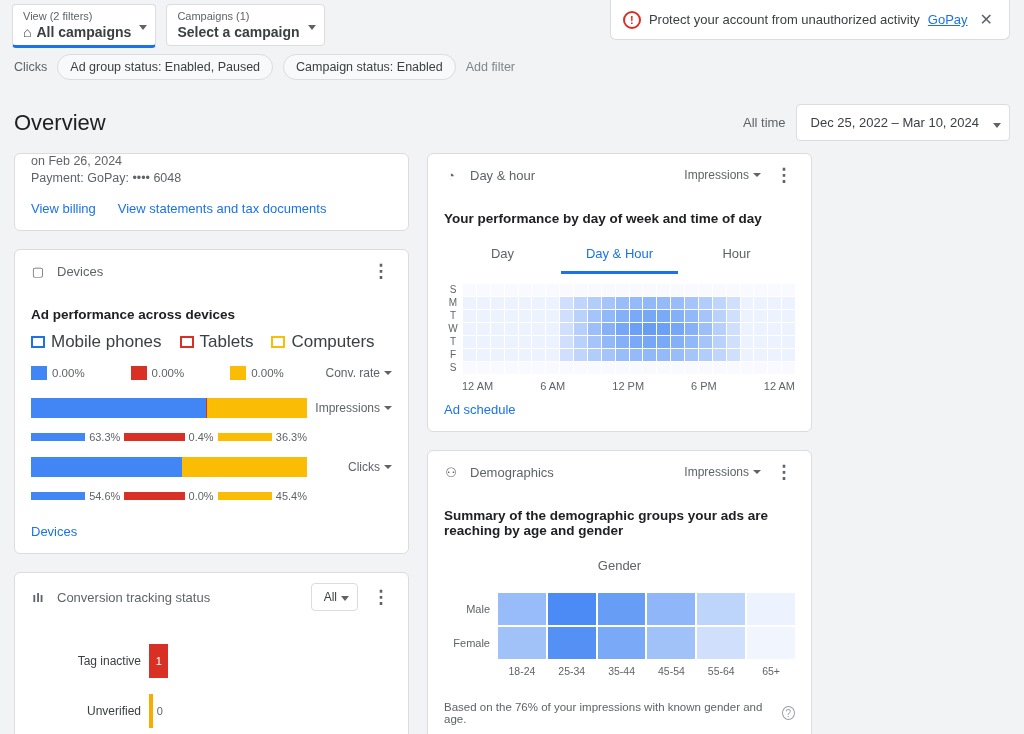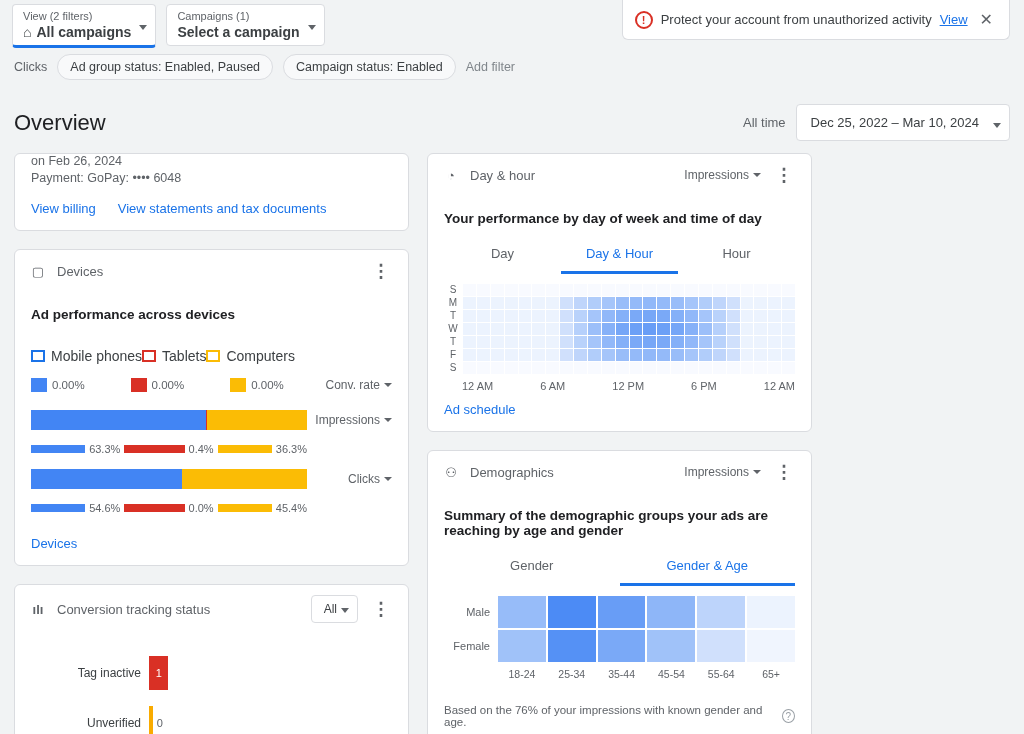--- a/index.html
+++ b/index.html
@@ -23,21 +23,21 @@
   .cols{display:flex;gap:18px;padding:0 14px}
   .colL{flex:0 0 395px}
   .colR{flex:0 0 385px}
   .card{background:#fff;border:1px solid #dadce0;border-radius:6px;margin-bottom:18px;overflow:hidden}
   .chead{display:flex;align-items:center;padding:10px 14px;gap:10px;border-bottom:1px solid transparent;color:#5f6368;font-size:13px}
   .chead .ico{width:18px;display:flex;justify-content:center}
   .chead .sp{flex:1}
   .chead .menu{font-size:18px;font-weight:bold;cursor:pointer;padding:0 4px;color:#5f6368}
   .cbody{padding:8px 16px 14px}
   .lnk{color:#1a73e8;font-size:13px;cursor:pointer}
-  .devlegend{display:flex;align-items:center;margin:26px 0 14px;font-size:14px;color:#3c4043}
+  .devlegend{display:flex;gap:18px;align-items:center;margin:10px 0 14px;font-size:17px;color:#3c4043}
   .devlegend span{display:flex;align-items:center;gap:6px}
   .sq{width:14px;height:12px;border:2px solid}
   .phone{border-color:#1a73e8}
   .tab{border-color:#d93025}
   .comp{border-color:#fbbc05}
   .metricrow{display:flex;align-items:center;margin-bottom:10px}
   .bars{flex:1;display:flex;height:20px}
   .lbls{display:flex;flex:1;font-size:11px;color:#5f6368;margin-top:3px;gap:4px}
   .lbls span{display:flex;align-items:center;gap:4px;flex:1}
   .dot{width:8px;height:8px;display:inline-block}
@@ -72,21 +72,21 @@
     <div class="tri"></div>
   </div>
   <div class="selbox">
     <div class="s1">Campaigns (1)</div>
     <div class="s2">Select a campaign</div>
     <div class="tri"></div>
   </div>
   <div class="alert">
     <span class="warn">!</span>
     <span>Protect your account from unauthorized activity</span>
-    <a>View</a>
+    <a>GoPay</a>
     <span class="x">✕</span>
   </div>
 </div>
 
 <div class="fbar">
   <span>Clicks</span>
   <span class="pill">Ad group status: Enabled, Paused</span>
   <span class="pill">Campaign status: Enabled</span>
   <span style="color:#80868b">Add filter</span>
 </div>
@@ -443,21 +443,20 @@
         <span class="rlabel" style="width:auto">
             <span>Impressions</span>
             <span class="tri2"></span>
           </span>
         <span class="menu">⋮</span>
       </div>
       <div class="cbody">
         <div style="font-size:13.5px;font-weight:bold;color:#202124;margin:6px 0">Summary of the demographic groups your ads are reaching by age and gender</div>
         <div class="tabnav">
           <div>Gender</div>
-          <div class="on">Gender &amp; Age</div>
         </div>
         <div class="dem" id="dem">
             <div style="text-align: right; padding-right: 6px;">Male</div>
             <div class="h" style="background: rgba(66, 133, 244, 0.55);"></div>
             <div class="h" style="background: rgba(66, 133, 244, 0.95);"></div>
             <div class="h" style="background: rgba(66, 133, 244, 0.8);"></div>
             <div class="h" style="background: rgba(66, 133, 244, 0.6);"></div>
             <div class="h" style="background: rgba(66, 133, 244, 0.35);"></div>
             <div class="h" style="background: rgba(66, 133, 244, 0.1);"></div>
             <div style="text-align: right; padding-right: 6px;">Female</div>

